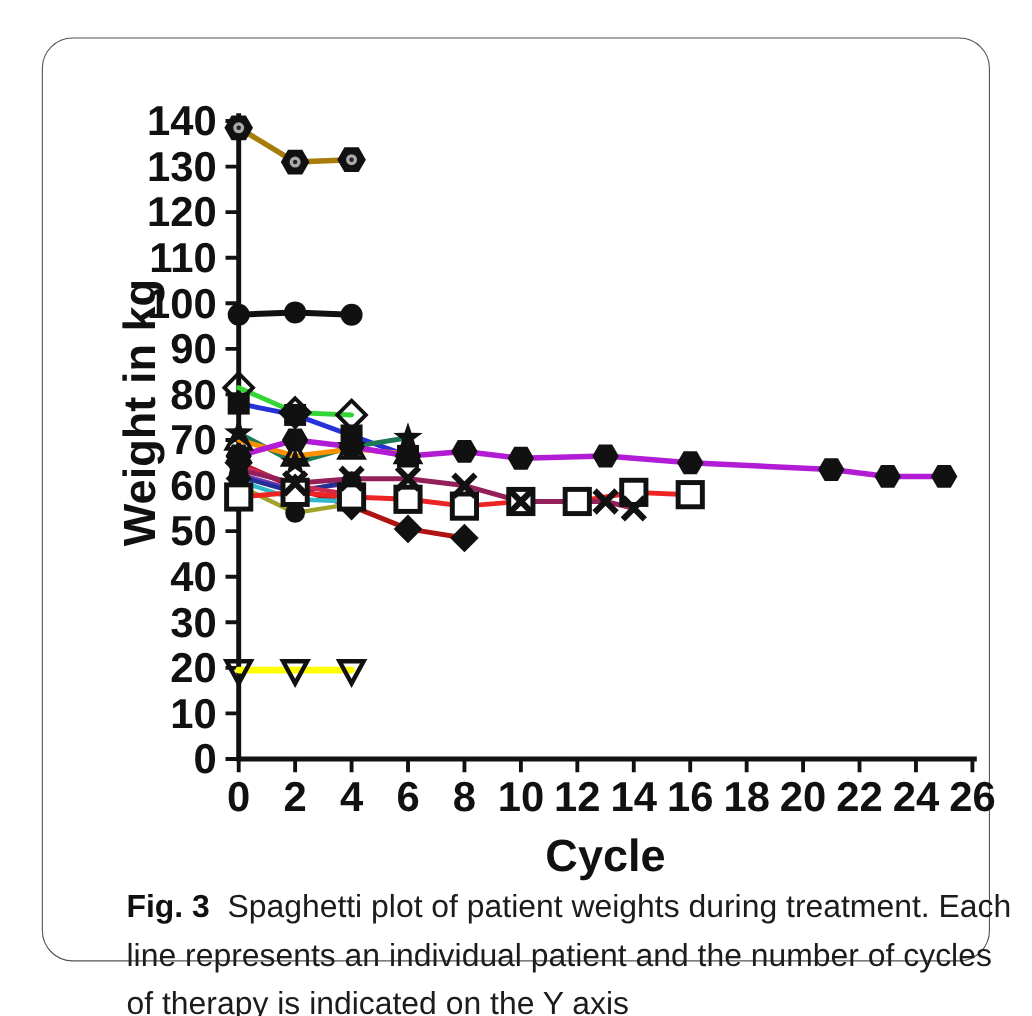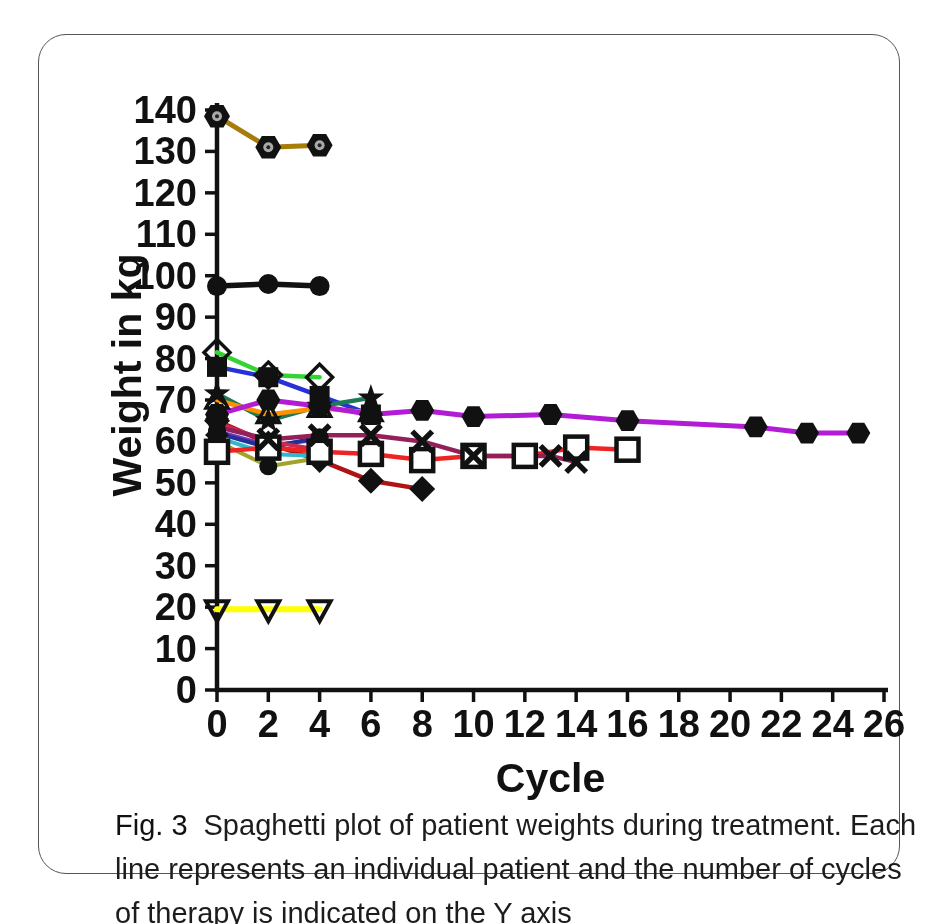--- a/index.html
+++ b/index.html
@@ -3,21 +3,21 @@
 <meta charset="utf-8">
 <style>
   html,body{margin:0;padding:0;background:#fff;}
   .page{position:relative;width:938px;height:924px;background:#fff;overflow:hidden;
         font-family:"Liberation Sans",sans-serif;}
   .figure-card{position:absolute;left:38px;top:34px;width:860px;height:838px;
                border:1.6px solid #555;border-radius:28px;background:#fff;}
   #chart-svg{position:absolute;left:0;top:0;}
   .caption{position:absolute;left:76px;top:768px;width:806px;
            font-size:29px;line-height:44px;color:#1c1c1c;}
-  .fig-label{font-weight:normal;margin-right:16px;color:#111;}
+  .fig-label{font-weight:bold;margin-right:16px;color:#111;}
 </style>
 </head>
 <body>
 
 <div class="page">
   <div class="figure-card">
     <svg id="chart-svg" width="938" height="770" viewBox="0 0 938 770">
         <g>
           <line x1="178" y1="68" x2="178" y2="657" stroke="#111111" stroke-width="4.5"></line>
           <line x1="176" y1="655" x2="849" y2="655" stroke="#111111" stroke-width="4.5"></line>

